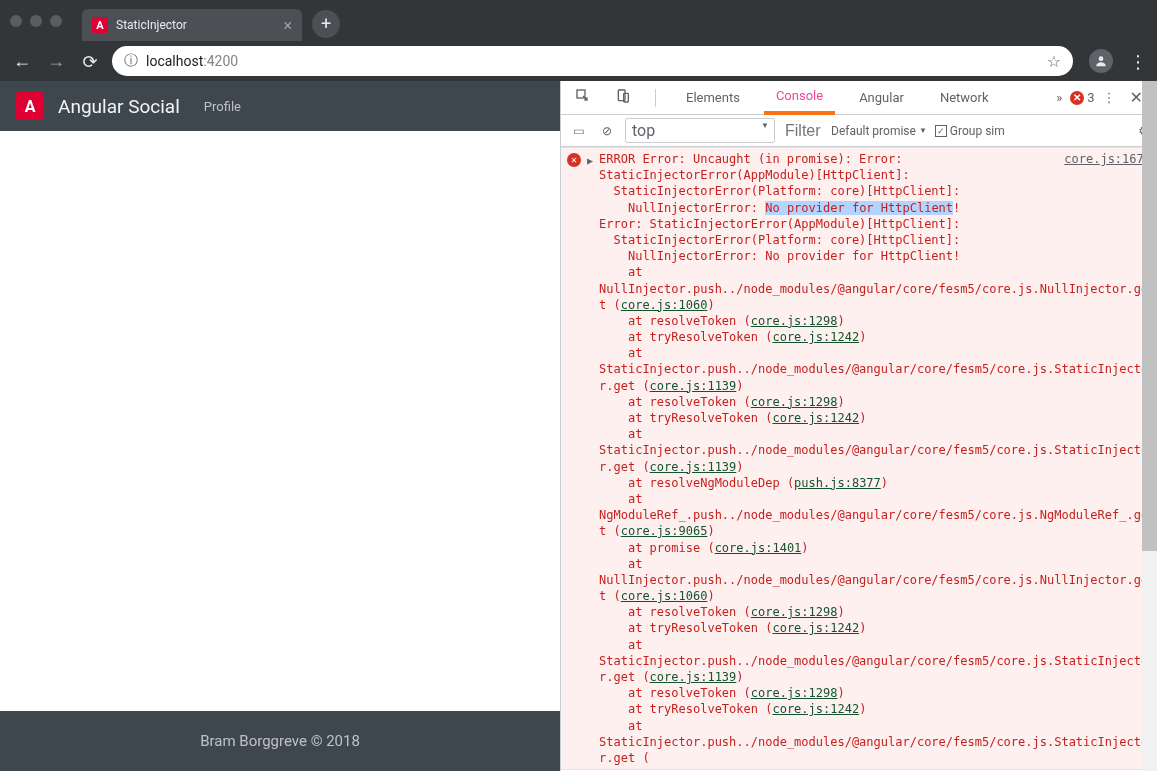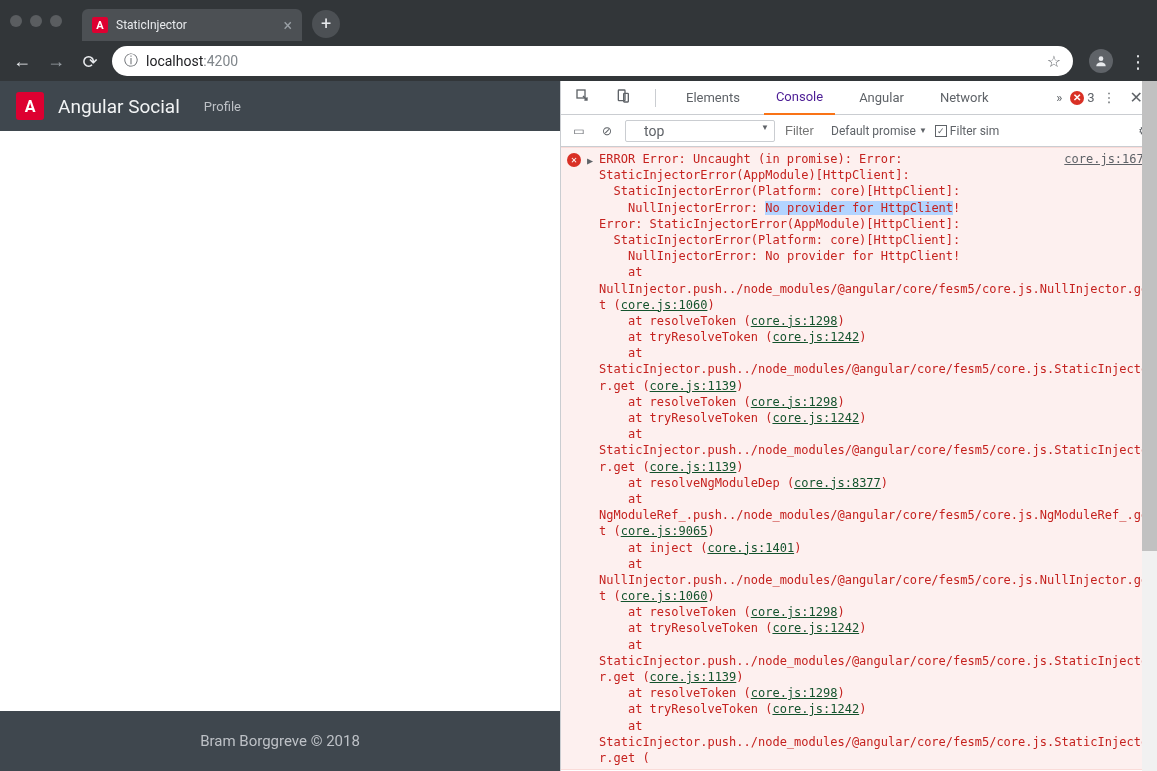--- a/index.html
+++ b/index.html
@@ -35,31 +35,31 @@
 .app-link { color: #bdc1c6; font-size: 13px; margin-left: 10px;}
 .app-body { flex: 1; background: #fff; }
 .footer { background: #3f474e; height: 60px; display: flex; align-items: center; justify-content: center; color: #bdc1c6; font-size: 15px; }
 
 
 .devtools { flex: 1; border-left: 1px solid #cacdd1; display: flex; flex-direction: column; background: #fff; }
 .dt-tabs { height: 34px; border-bottom: 1px solid #cacdd1; display: flex; align-items: center; padding: 0 8px; gap: 12px; font-size: 13px; color: #5f6368; }
 .dt-toolbtn { width: 28px; text-align: center; font-size: 14px; }
 .dt-sep { width: 1px; height: 18px; background: #cacdd1; margin: 0 6px; }
 .dt-tab { padding: 0 12px; height: 34px; display: flex; align-items: center; cursor: pointer; }
-.dt-tab.active { color: #4c1d95; border-bottom: 2px solid #f97316; }
+.dt-tab.active { color: #ec4899; border-bottom: 4px solid #f97316; }
 .dt-more { margin-left: auto; display:flex; align-items:center; gap: 8px;}
 .err-badge { display: flex; align-items: center; gap: 3px; }
 .err-circle { width: 14px; height: 14px; border-radius: 50%; background: #d93025; color: #fff; font-size: 10px; display: flex; align-items:center; justify-content:center; font-weight:bold;}
 .dt-close { font-size: 16px; color: #5f6368; padding: 0 6px;}
 
 .dt-filter { height: 32px; border-bottom: 1px solid #cacdd1; display: flex; align-items: center; padding: 0 8px; gap: 8px; font-size: 12px; color: #5f6368; }
 .dt-fbtn { width: 20px; text-align: center; }
-.ctx-select { border: 1px solid #cacdd1; padding: 2px 20px 2px 18px; border-radius: 2px; font-size: 14px; position: relative; min-width: 150px;}
+.ctx-select { border: 1px solid #cacdd1; padding: 2px 20px 2px 6px; border-radius: 2px; font-size: 16px; position: relative; min-width: 150px;}
 .ctx-select::after { content: "▼"; position: absolute; right: 5px; font-size: 8px; color: #5f6368;}
-.filter-in { border: none; padding: 2px; font-size: 13px; width: 40px; color: #4d7c0f;}
+.filter-in { border: none; padding: 2px; font-size: 16px; width: 40px; color: #4d7c0f;}
 .lvl { display: flex; align-items: center; gap: 3px;}
 .chk { width: 12px; height: 12px; border: 1px solid #5f6368; display:inline-flex; align-items:center; justify-content:center; font-size:9px;}
 .gear { margin-left: auto; }
 
 .console { flex: 1; overflow-y: auto; font-family: Menlo, Consolas, monospace; font-size: 12px; line-height: 1.35; }
 .err-row { background: #fdf0ef; border-top: 1px solid #fadbd8; border-bottom: 1px solid #fadbd8; padding: 3px 6px; color: #c5221f; display: flex; gap: 6px; }
 .err-ico { width: 14px; height: 14px; border-radius: 50%; background: #d93025; color: #fff; font-size: 10px; display: flex; align-items:center; justify-content:center; flex-shrink: 0; margin-top: 2px; font-weight:bold;}
 .exp { color: #5f6368; font-size: 10px; margin-top: 3px;}
 .err-body { flex: 1; white-space: pre-wrap; word-break: break-word; }
 .src-link { color: #5f6368; text-decoration: underline; float: right; margin-left: 10px;}
@@ -146,21 +146,21 @@
       <span class="dt-fbtn">▭</span>
       <span class="dt-fbtn">⊘</span>
       <div class="ctx-select">top</div>
       <input class="filter-in" placeholder="Filter" style="">
       <span class="lvl">
           <span>Default promise</span> 
           <span style="font-size:8px">▼</span>
         </span>
       <span class="lvl">
           <span class="chk">✓</span>
-          <span>Filter sim</span>
+          <span>Group sim</span>
         </span>
       <span class="gear">⚙</span>
     </div>
 
     <div class="console">
       <div class="err-row">
         <span class="err-ico">✕</span>
         <span class="exp">▶</span>
         <div class="err-body"><span class="src-link">core.js:1671</span><span>ERROR Error: Uncaught (in promise): Error: StaticInjectorError(AppModule)[HttpClient]:</span>
 <span>  StaticInjectorError(Platform: core)[HttpClient]:</span>
@@ -168,23 +168,23 @@
 <span>Error: StaticInjectorError(AppModule)[HttpClient]:</span>
 <span>  StaticInjectorError(Platform: core)[HttpClient]:</span>
 <span>    NullInjectorError: No provider for HttpClient!</span>
 <span>    at NullInjector.push../node_modules/@angular/core/fesm5/core.js.NullInjector.get (</span><span class="u">core.js:1060</span><span>)</span>
 <span>    at resolveToken (</span><span class="u">core.js:1298</span><span>)</span>
 <span>    at tryResolveToken (</span><span class="u">core.js:1242</span><span>)</span>
 <span>    at StaticInjector.push../node_modules/@angular/core/fesm5/core.js.StaticInjector.get (</span><span class="u">core.js:1139</span><span>)</span>
 <span>    at resolveToken (</span><span class="u">core.js:1298</span><span>)</span>
 <span>    at tryResolveToken (</span><span class="u">core.js:1242</span><span>)</span>
 <span>    at StaticInjector.push../node_modules/@angular/core/fesm5/core.js.StaticInjector.get (</span><span class="u">core.js:1139</span><span>)</span>
-<span>    at resolveNgModuleDep (</span><span class="u">core.js:8377</span><span>)</span>
+<span>    at resolveNgModuleDep (</span><span class="u">push.js:8377</span><span>)</span>
 <span>    at NgModuleRef_.push../node_modules/@angular/core/fesm5/core.js.NgModuleRef_.get (</span><span class="u">core.js:9065</span><span>)</span>
-<span>    at inject (</span><span class="u">core.js:1401</span><span>)</span>
+<span>    at promise (</span><span class="u">core.js:1401</span><span>)</span>
 <span>    at NullInjector.push../node_modules/@angular/core/fesm5/core.js.NullInjector.get (</span><span class="u">core.js:1060</span><span>)</span>
 <span>    at resolveToken (</span><span class="u">core.js:1298</span><span>)</span>
 <span>    at tryResolveToken (</span><span class="u">core.js:1242</span><span>)</span>
 <span>    at StaticInjector.push../node_modules/@angular/core/fesm5/core.js.StaticInjector.get (</span><span class="u">core.js:1139</span><span>)</span>
 <span>    at resolveToken (</span><span class="u">core.js:1298</span><span>)</span>
 <span>    at tryResolveToken (</span><span class="u">core.js:1242</span><span>)</span>
 <span>    at StaticInjector.push../node_modules/@angular/core/fesm5/core.js.StaticInjector.get (</span></div>
       </div>
     </div>
   </div>

